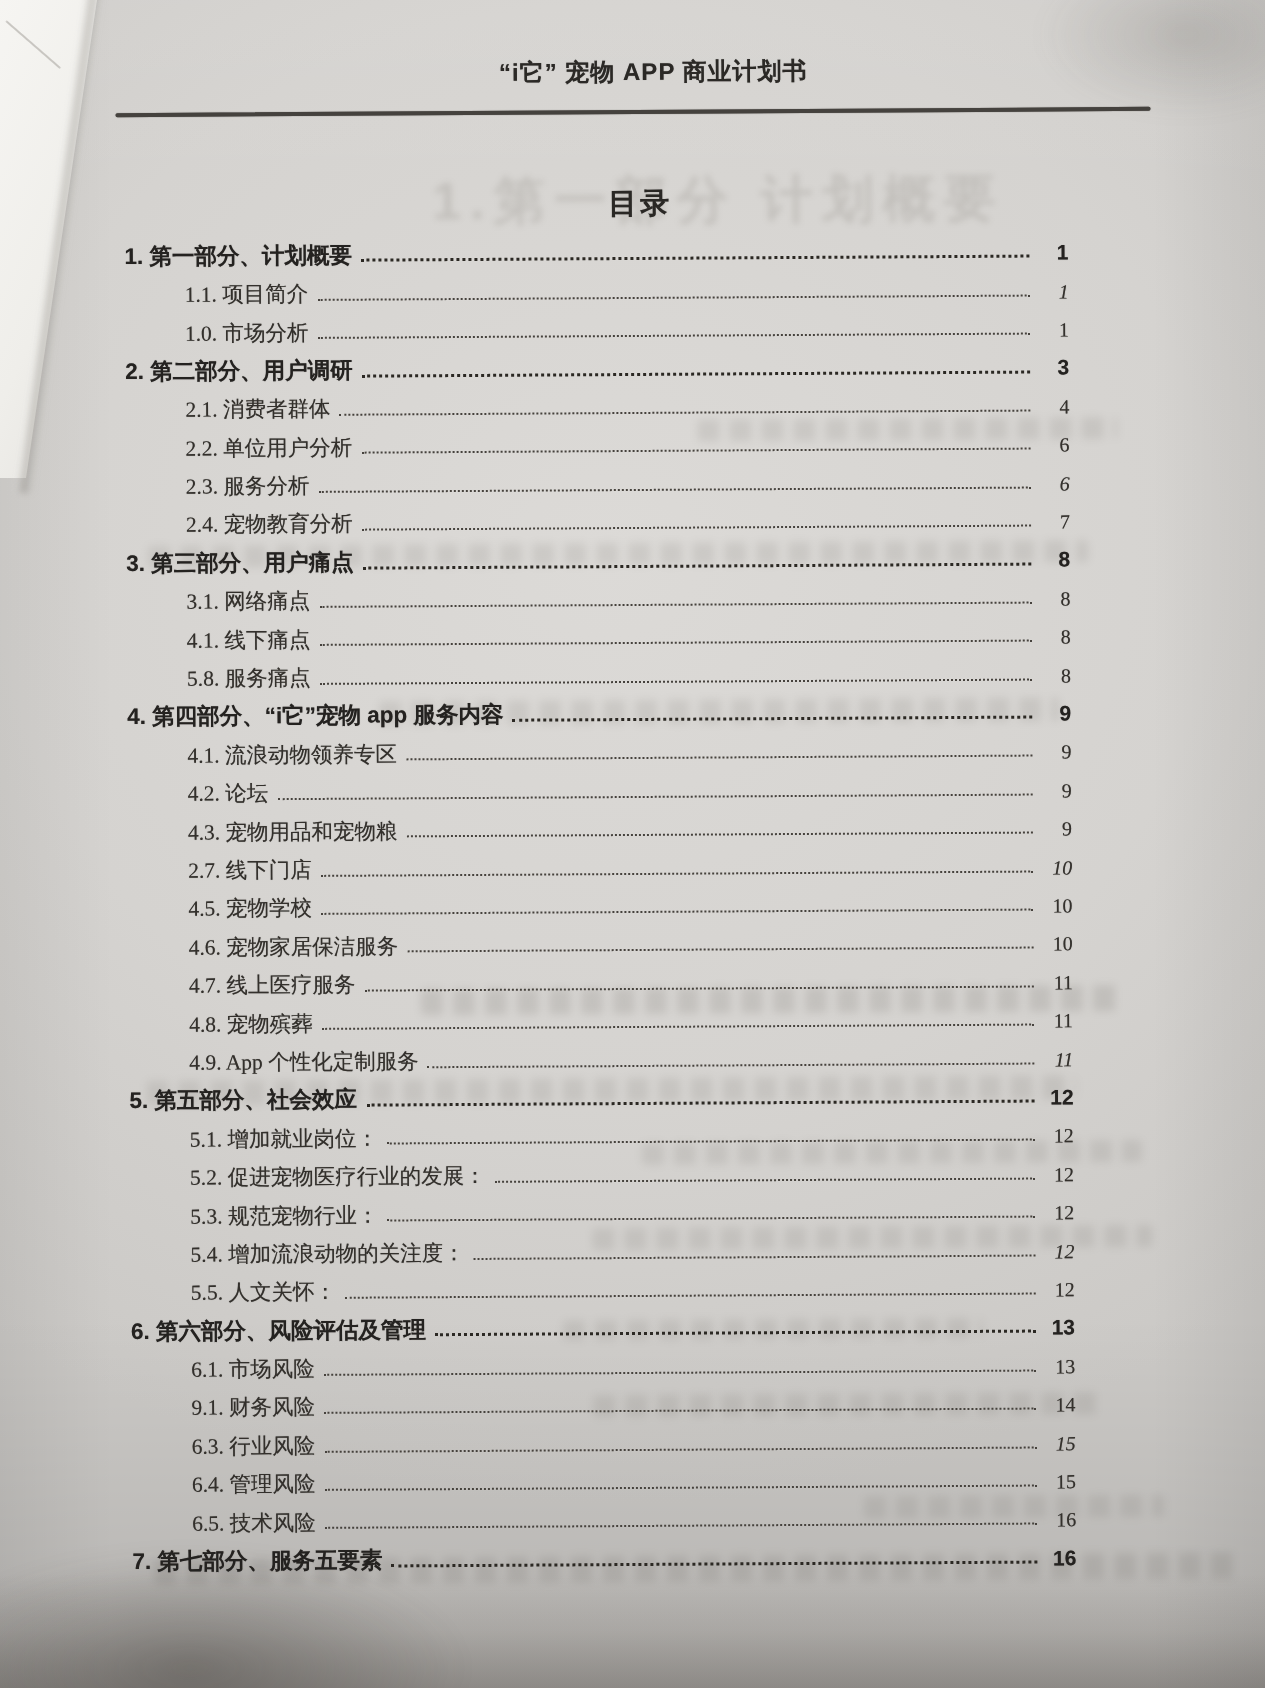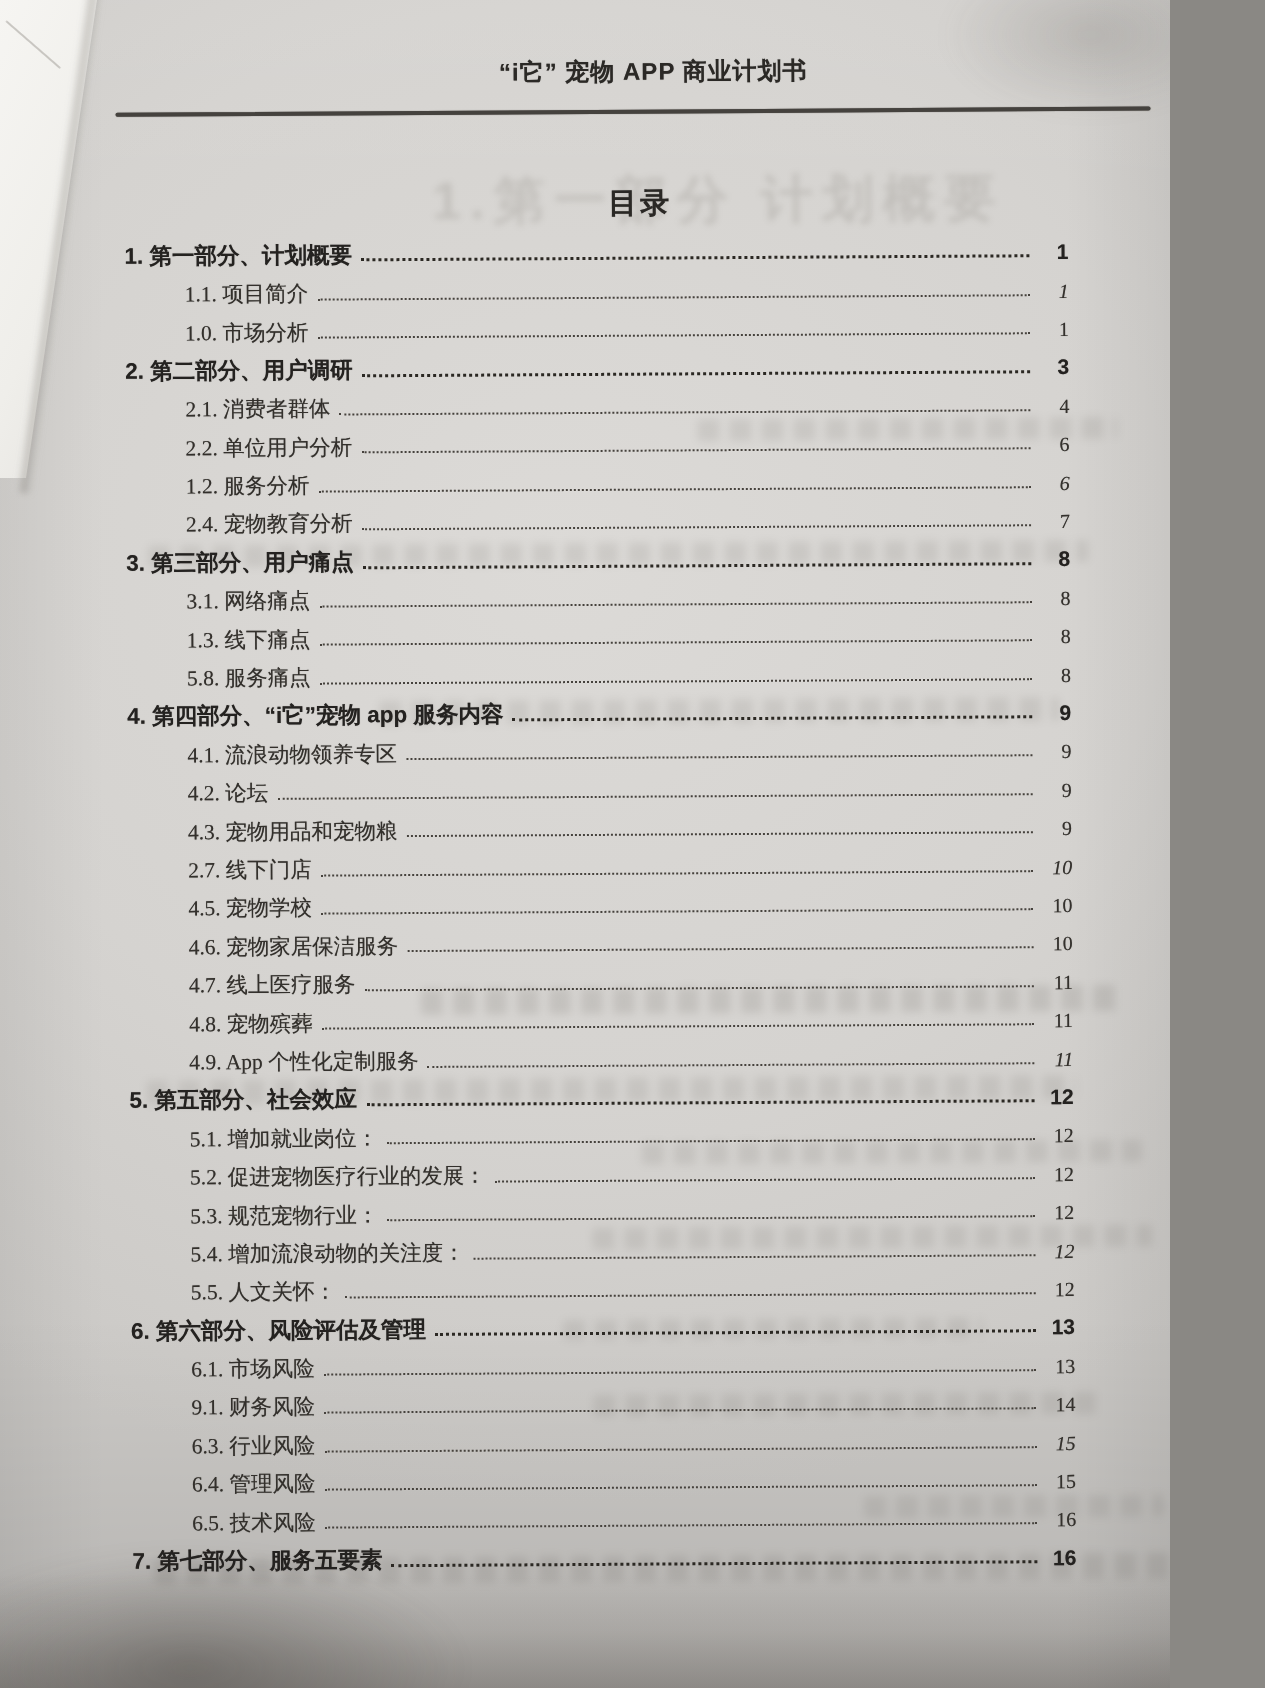--- a/index.html
+++ b/index.html
@@ -1,17 +1,17 @@
 <!DOCTYPE html>
 <html><head>
 <meta charset="utf-8">
 <style>
   html,body{margin:0;padding:0;background:#8a8884;}
   .photo{
-    position:relative;width:1170px;height:1688px;overflow:hidden;
+    position:relative;width:1265px;height:1688px;overflow:hidden;
     background:
       linear-gradient(180deg, rgba(255,255,255,0.05) 0%, rgba(0,0,0,0) 12%, rgba(0,0,0,0) 78%, rgba(0,0,0,0.07) 92%, rgba(25,20,15,0.14) 100%),
       linear-gradient(90deg, rgba(0,0,0,0.055) 0%, rgba(0,0,0,0) 9%, rgba(0,0,0,0) 91%, rgba(0,0,0,0.06) 100%),
       radial-gradient(ellipse 1050px 950px at 48% 33%, #dcdad7 0%, #d5d3d0 58%, #cbc9c6 100%);
     font-family:"Liberation Serif","DejaVu Serif",serif;
     color:#2e2b28;
   }
   
   .under-page{
     position:absolute;top:0;left:0;width:120px;height:478px;
@@ -141,41 +141,41 @@
           <span class="toc-label">2.1. 消费者群体</span>
           <span class="leader"></span>
           <span class="pagenum">4</span>
         </div>
         <div class="toc-row level-2">
           <span class="toc-label">2.2. 单位用户分析</span>
           <span class="leader"></span>
           <span class="pagenum">6</span>
         </div>
         <div class="toc-row level-2">
-          <span class="toc-label">1.2. 服务分析</span>
+          <span class="toc-label">2.3. 服务分析</span>
           <span class="leader"></span>
           <span class="pagenum italic">6</span>
         </div>
         <div class="toc-row level-2">
           <span class="toc-label">2.4. 宠物教育分析</span>
           <span class="leader"></span>
           <span class="pagenum">7</span>
         </div>
         <div class="toc-row level-1">
           <span class="toc-label">3. 第三部分、用户痛点</span>
           <span class="leader"></span>
           <span class="pagenum">8</span>
         </div>
         <div class="toc-row level-2">
           <span class="toc-label">3.1. 网络痛点</span>
           <span class="leader"></span>
           <span class="pagenum">8</span>
         </div>
         <div class="toc-row level-2">
-          <span class="toc-label">1.3. 线下痛点</span>
+          <span class="toc-label">4.1. 线下痛点</span>
           <span class="leader"></span>
           <span class="pagenum">8</span>
         </div>
         <div class="toc-row level-2">
           <span class="toc-label">5.8. 服务痛点</span>
           <span class="leader"></span>
           <span class="pagenum">8</span>
         </div>
         <div class="toc-row level-1">
           <span class="toc-label">4. 第四部分、“i它”宠物 app 服务内容</span>

